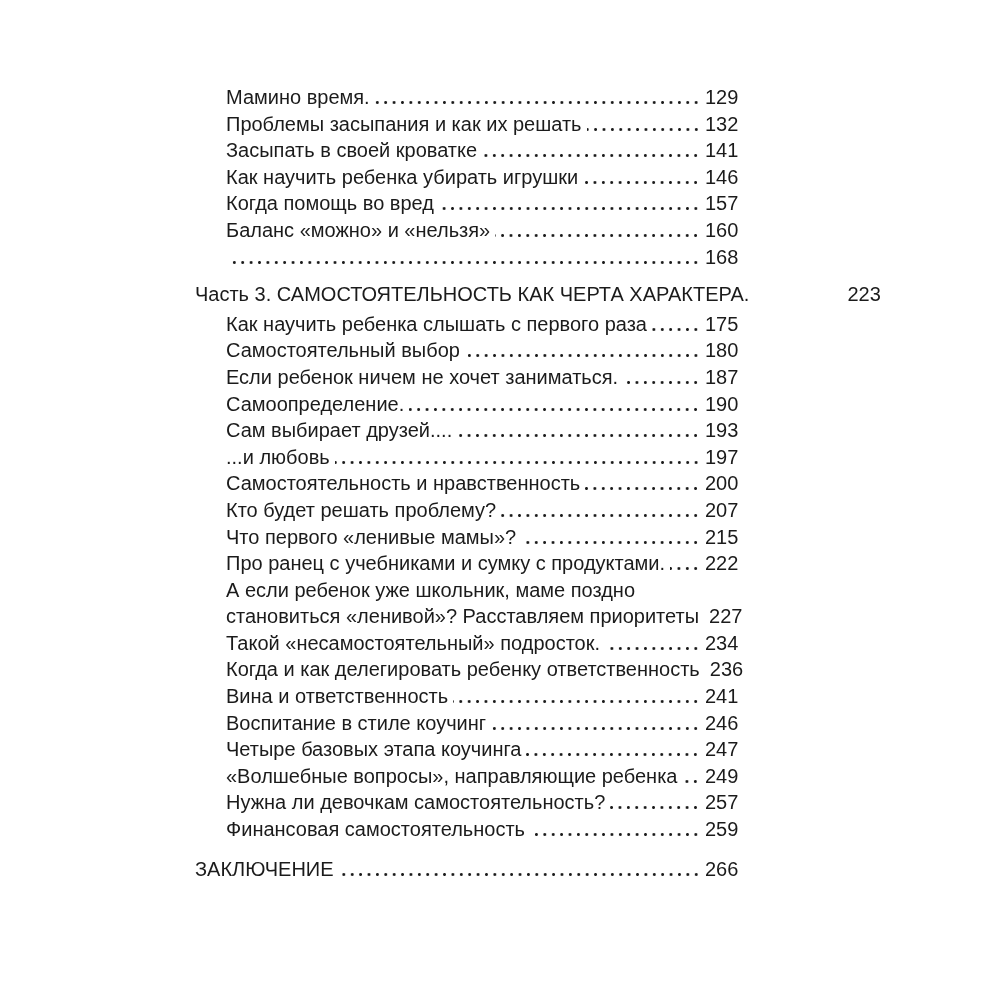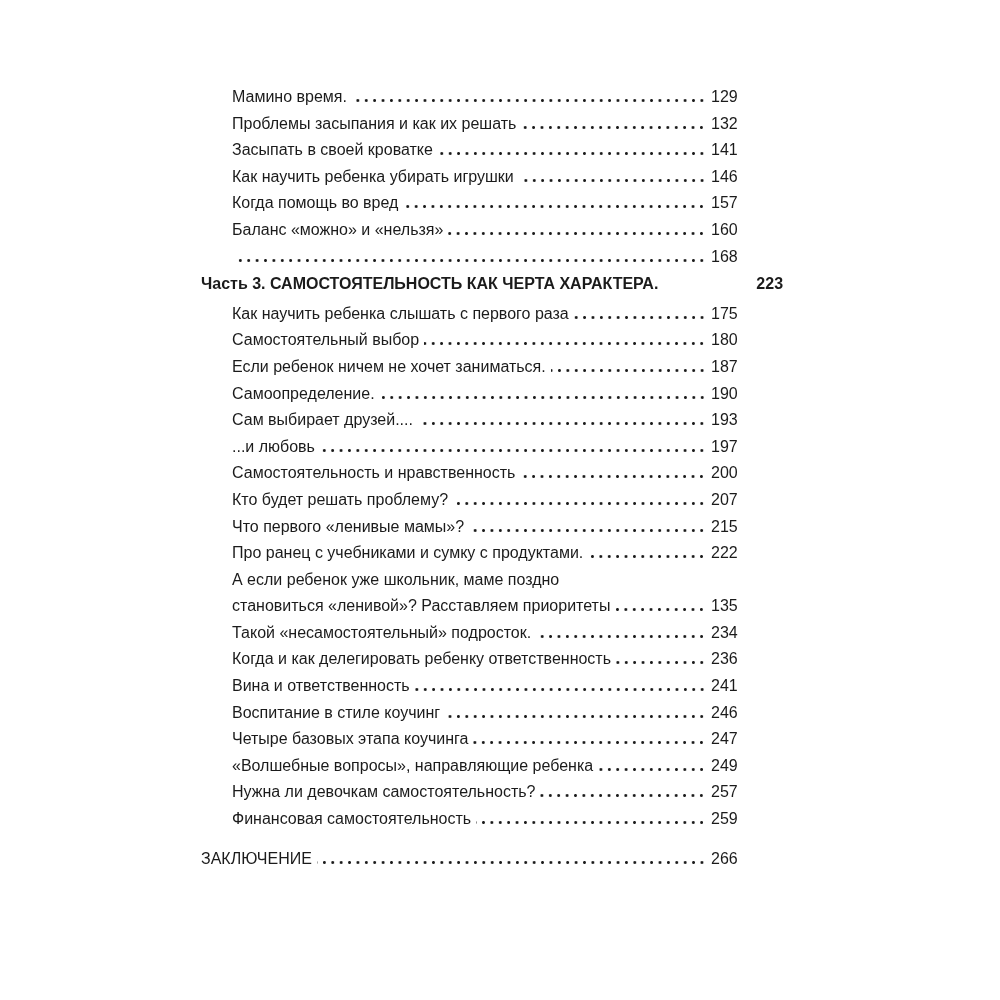--- a/index.html
+++ b/index.html
@@ -15,34 +15,34 @@
     color: #1b1b1b;
     overflow: hidden;
   }
   .page {
     position: absolute;
     inset: 0;
     background: #ffffff;
   }
   .toc {
     position: absolute;
-    left: 201px;
+    left: 195px;
     top: 84px;
     width: 548px;
-    font-size: 16px;
+    font-size: 20px;
   }
   .row {
     display: flex;
     align-items: baseline;
     line-height: 26.6px;
   }
   .entry { padding-left: 31px; }
   .part {
-    font-weight: bold;
-    margin-top: 1px;
+    font-weight: normal;
+    margin-top: 11px;
     margin-bottom: 3px;
     gap: 44px;
   }
   .final { margin-top: 13px; }
   .title { white-space: pre; }
   .dots {
     flex: 1;
     height: 3px;
     margin: 0 5px 0 5px;
     background-image: radial-gradient(circle, #1b1b1b 1.25px, transparent 1.55px);
@@ -150,21 +150,21 @@
       <div class="row entry">
     <span class="title">Про ранец с учебниками и сумку с продуктами.</span>
     <span class="dots"></span>
     <span class="pagenum">222</span>
   </div>
       <div class="two-line">
     <div class="line1">А если ребенок уже школьник, маме поздно</div>
     <div class="line2row">
       <span class="title">становиться «ленивой»? Расставляем приоритеты</span>
       <span class="dots"></span>
-      <span class="pagenum">135</span>
+      <span class="pagenum">227</span>
     </div>
   </div>
       <div class="row entry">
     <span class="title">Такой «несамостоятельный» подросток.</span>
     <span class="dots"></span>
     <span class="pagenum">234</span>
   </div>
       <div class="row entry">
     <span class="title">Когда и как делегировать ребенку ответственность</span>
     <span class="dots"></span>

